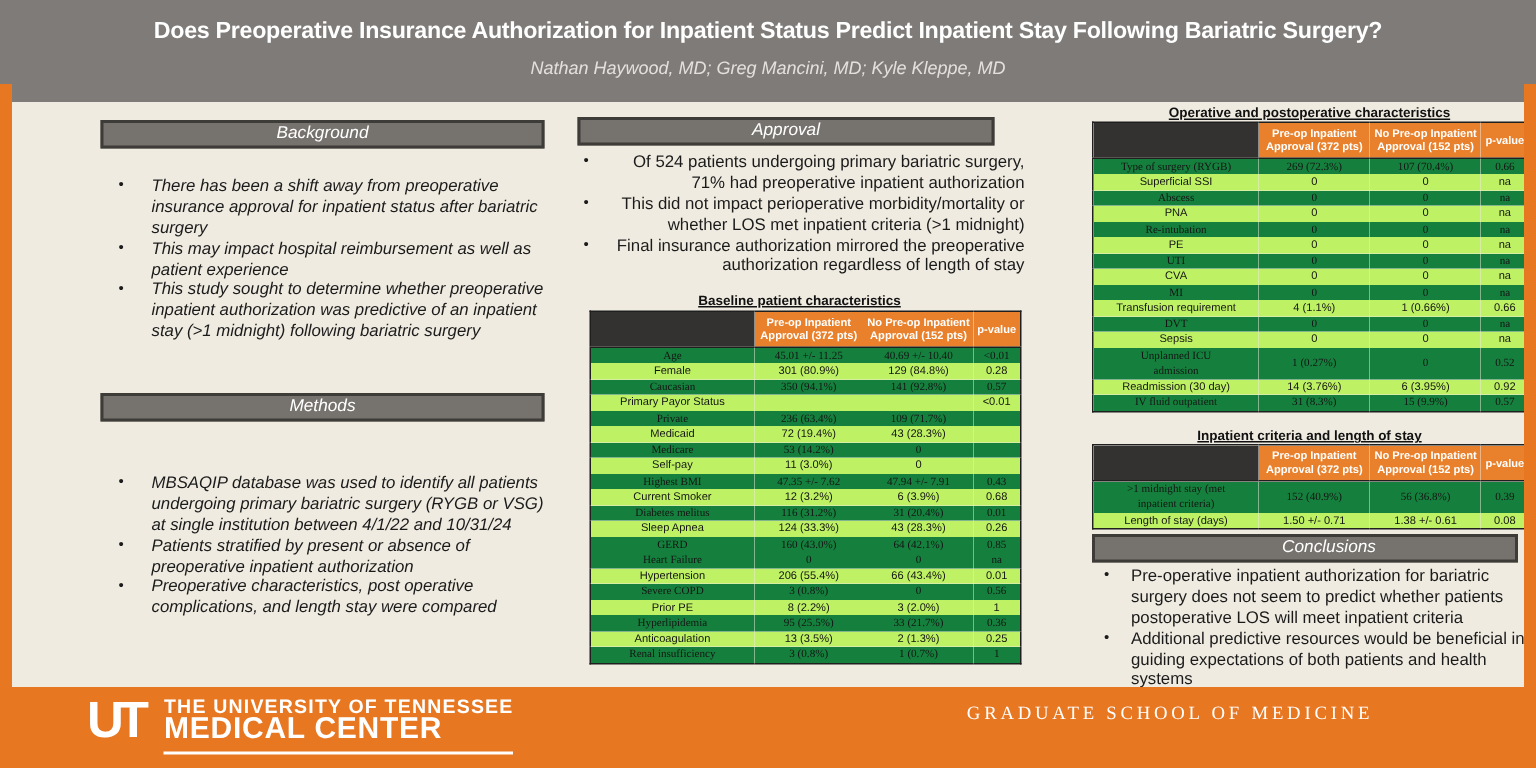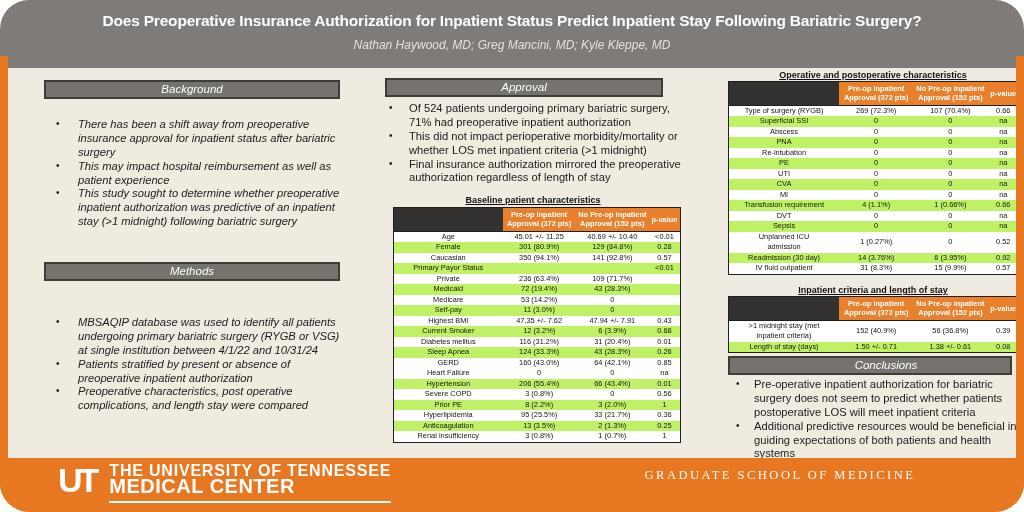--- a/index.html
+++ b/index.html
@@ -1,31 +1,31 @@
 <!DOCTYPE html>
 <html><head>
 <meta charset="utf-8">
 <style>
   * { margin:0; padding:0; box-sizing:border-box; }
   html,body { width:1024px; height:512px; }
   .poster {
     position:relative; width:1024px; height:512px; overflow:hidden;
-    background:#EFEBE1; font-family:"Liberation Sans", sans-serif;border-radius:29px;
+    background:#EFEBE1; font-family:"Liberation Sans", sans-serif;
   }
   
   .top-band { position:absolute; top:0; left:0; right:0; height:68px; background:#7E7B78; z-index:1; }
   .title { color:#FFFFFF; font-weight:bold; font-size:15.5px; letter-spacing:-0.2px; text-align:center; padding-top:12px; }
   .authors { color:#E4E1DD; font-style:italic; font-size:12px; text-align:center; margin-top:8px; }
   
   .edge { position:absolute; width:8px; top:56px; bottom:0; background:#E87722; z-index:2; }
   .edge.l { left:0; } .edge.r { right:0; }
   .bottom-band { position:absolute; bottom:0; left:0; right:0; height:54px; background:#E87722; z-index:1; color:#fff; }
   
   .col { position:absolute; top:66px; height:392px; }
-  .c1 { left:32px;  width:330px; }
+  .c1 { left:55px;  width:330px; }
   .c2 { left:383px; width:300px; }
   .c3 { left:726px; width:294px; }
   .abs { position:absolute; left:0; right:0; }
   
   .bar {
     height:19px; background:#76736F; border:2px solid #3E3C39; color:#fff;
     font-style:italic; font-size:11.5px; text-align:center; line-height:15px;
   }
   .c1 .bar { margin:0 22px 0 12px; }
   .c2 .bar { margin:0 20px 0 2px; }
@@ -33,46 +33,46 @@
   
   ul.blist { list-style:none; }
   ul.blist li { display:flex; font-size:11.2px; color:#1b1b1b; line-height:1.24; }
   .b-dot { flex:0 0 6px; font-size:10px; }
   .b-txt { display:block; }
   .c1 ul.blist li { padding-left:24px; }
   .c1 .b-dot { margin-right:16px; }
   .c1 .b-txt { width:268px;font-style:italic; }
   .c2 ul.blist li { padding-left:6px; }
   .c2 .b-dot { margin-right:14px; }
-  .c2 .b-txt { width:274px; }
+  .c2 .b-txt { width:274px;text-align:right; }
   .c3 ul.blist li { padding-left:10px; }
   .c3 .b-dot { margin-right:12px; }
   .c3 .b-txt { width:266px; }
   
   .caption { font-size:9px; font-weight:700; color:#111; text-align:center; text-decoration:underline; }
   
   table.dt { width:100%; border-collapse:collapse; table-layout:fixed; border:1.5px solid #1f1f1f;padding-left:44px; }
   table.dt th, table.dt td { overflow:hidden; }
   table.dt th:nth-child(1){ width:38%; }
   table.dt th:nth-child(2){ width:25.5%; }
   table.dt th:nth-child(3){ width:25.5%;margin-top:10px; }
   table.dt th:nth-child(4){ width:11%; }
   th.corner { background:#333230; }
   th.oh { background:#E8802C; color:#fff; font-weight:700; font-size:7.4px; line-height:1.25; padding:2px 1px; text-align:center; }
   thead tr { border-bottom:1.5px solid #1f1f1f; }
-  tr.dk { background:#ffffff; }
+  tr.dk { background:#15803d;font-family:Liberation Serif, serif; }
   tr.lt { background:#bef264; }
   table.dt td { font-size:7.4px; color:#141414; line-height:10.5px; padding:0 3px; text-align:center; white-space:pre-line; }
   td.lbl { text-align:left; }
   td.ind { text-align:right; padding-right:16px; }
   
   .f-left { position:absolute; left:58px; top:5px; display:flex; align-items:flex-start; }
   .ut-glyph { font-weight:bold; font-size:34px; line-height:34px; letter-spacing:-4px; color:#fff; margin-right:14px; }
   .f-left-text { padding-top:2px; border-bottom:2px solid #fff; padding-bottom:4px; }
-  .f-left-l1 { font-size:16px; font-weight:bold; letter-spacing:0.8px; line-height:11px; }
+  .f-left-l1 { font-size:13px; font-weight:bold; letter-spacing:0.8px; line-height:11px; }
   .f-left-l2 { font-size:20px; font-weight:bold; letter-spacing:0.5px; line-height:21px; }
   .f-right { position:absolute; left:560px; top:8px; width:440px; font-family:"Liberation Serif", serif; text-align:center; }
   .f-right-line1 { white-space:nowrap; border-bottom:1.5px solid #fff; padding-bottom:2px; }
   .fr-the { font-size:11px; letter-spacing:1px; vertical-align:2px; }
   .fr-big { font-size:23px; letter-spacing:1.5px; }
   .fr-of { font-size:15px; font-style:italic; }
   .fr-ut { font-family:"Liberation Sans", sans-serif; font-weight:bold; font-size:21px; letter-spacing:-2px; margin-left:8px; }
   .f-right-line2 { font-size:12.5px; letter-spacing:2.5px; margin-top:2px; }
 </style>
 </head>

